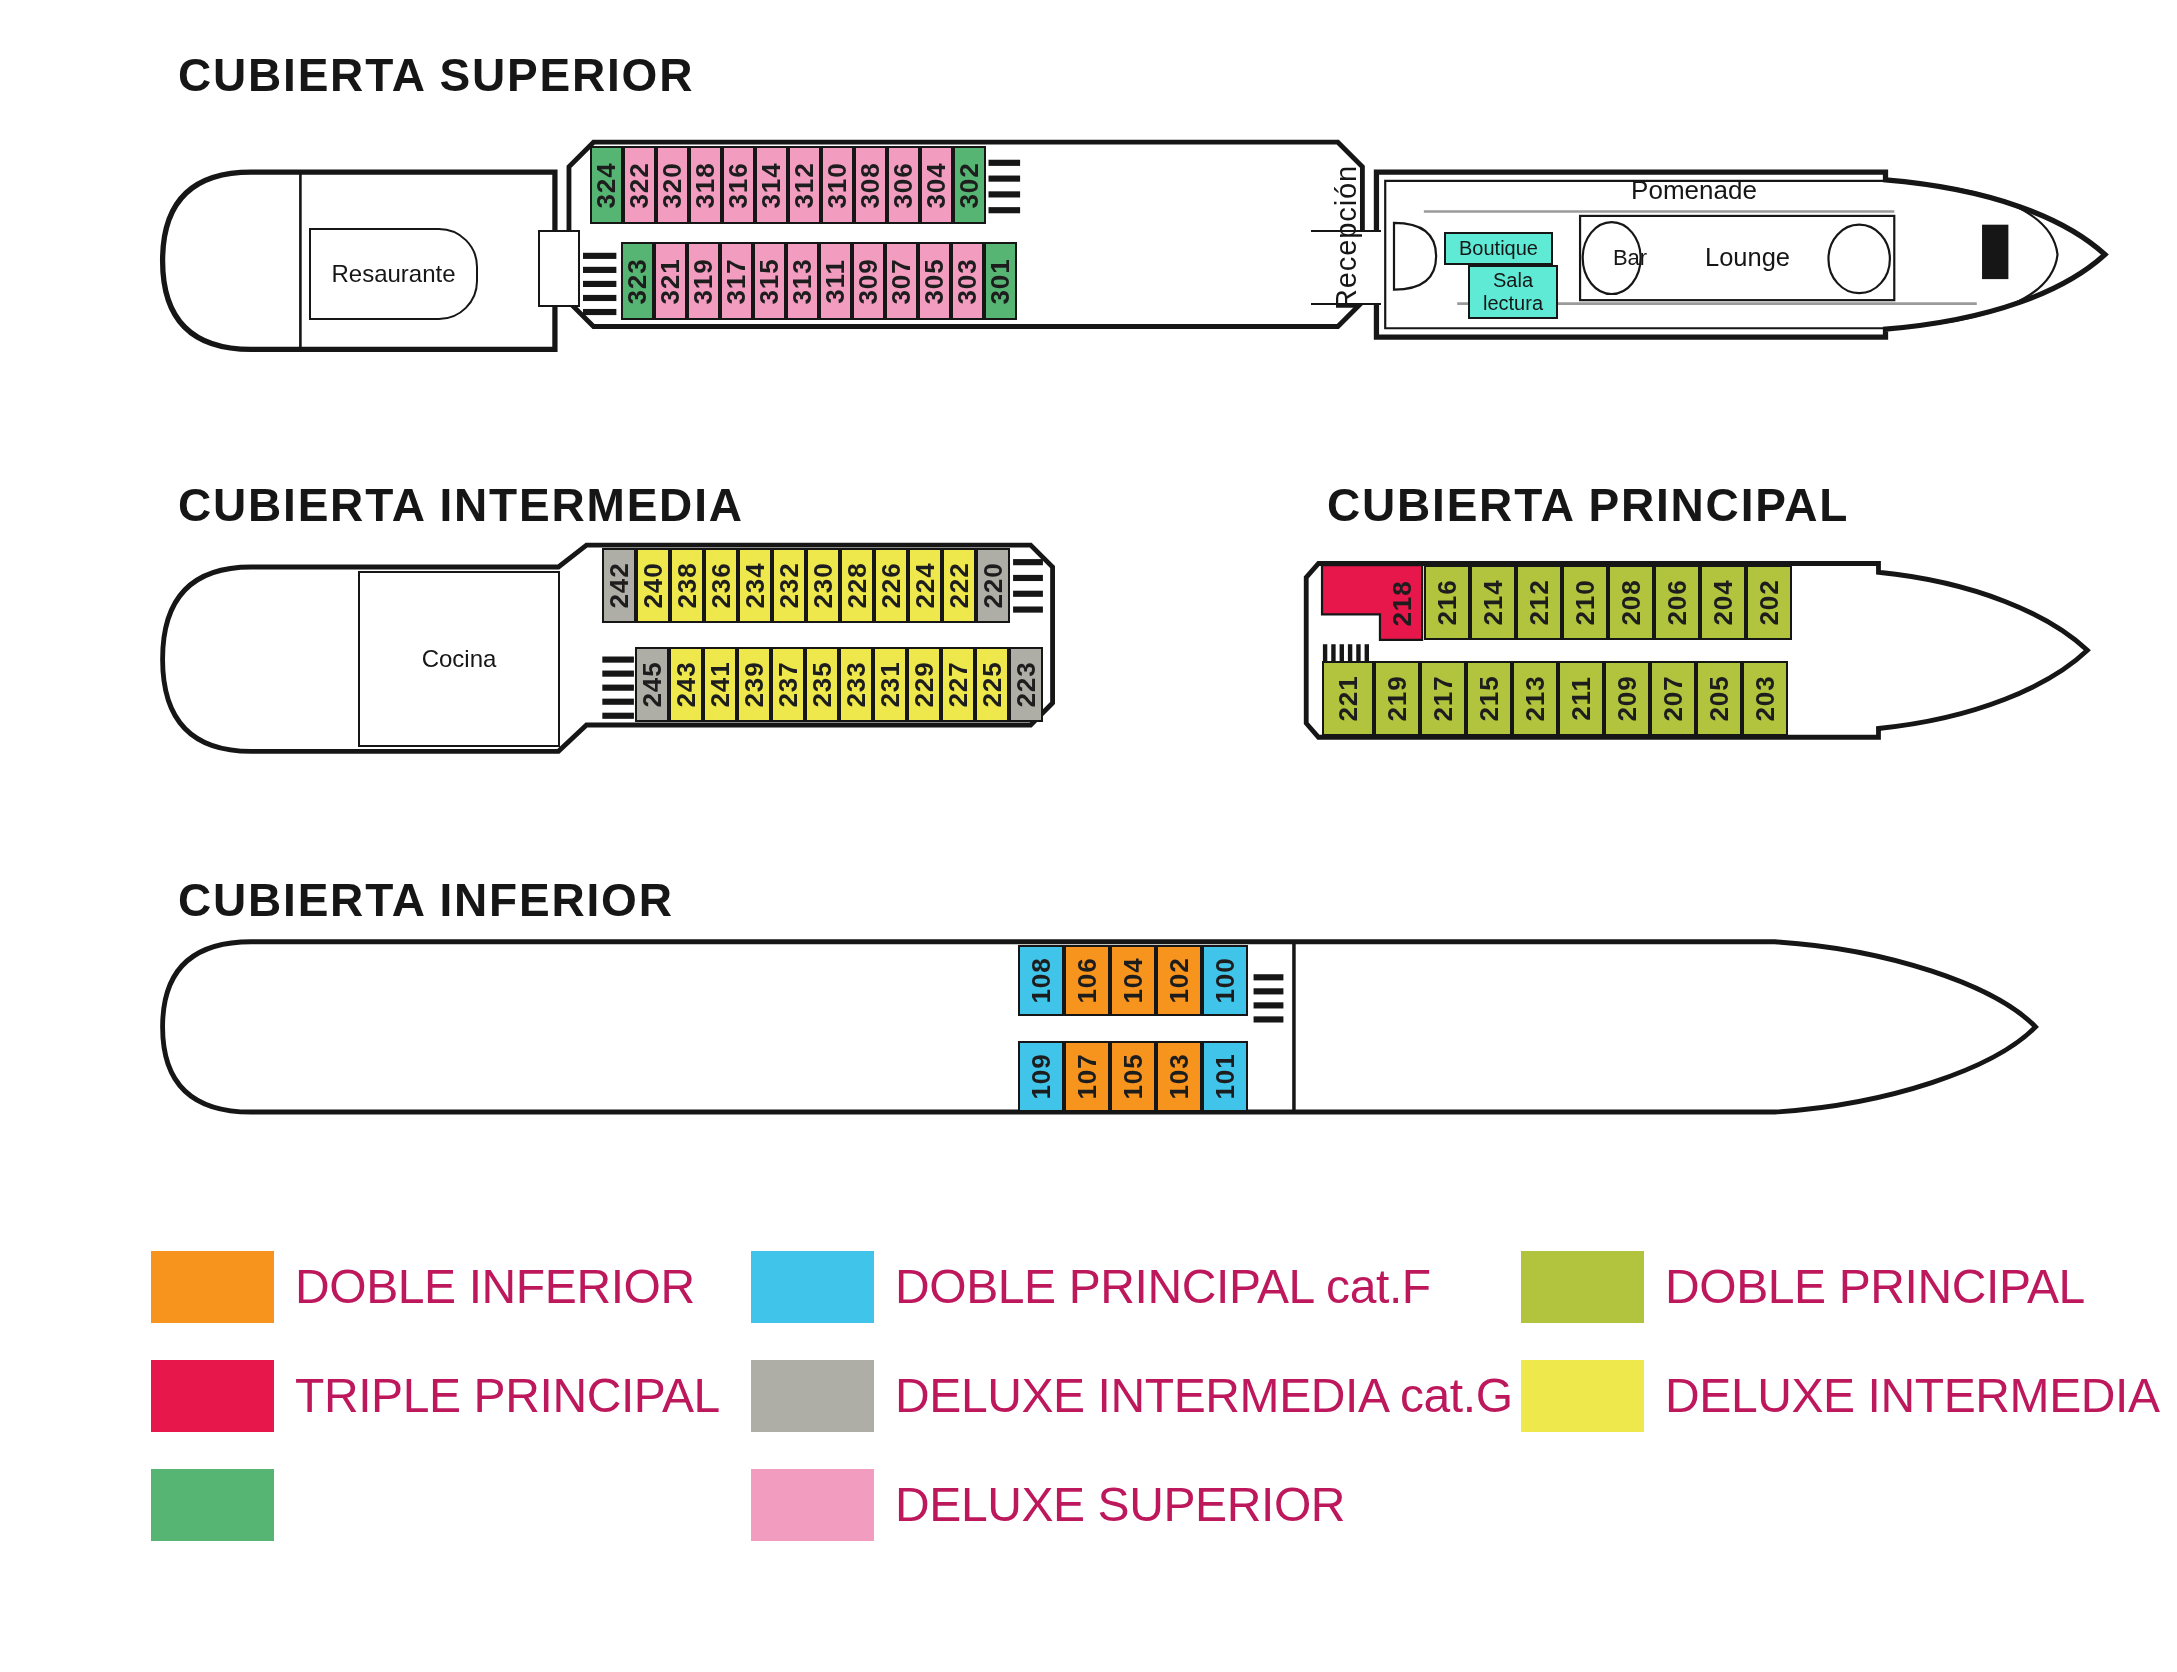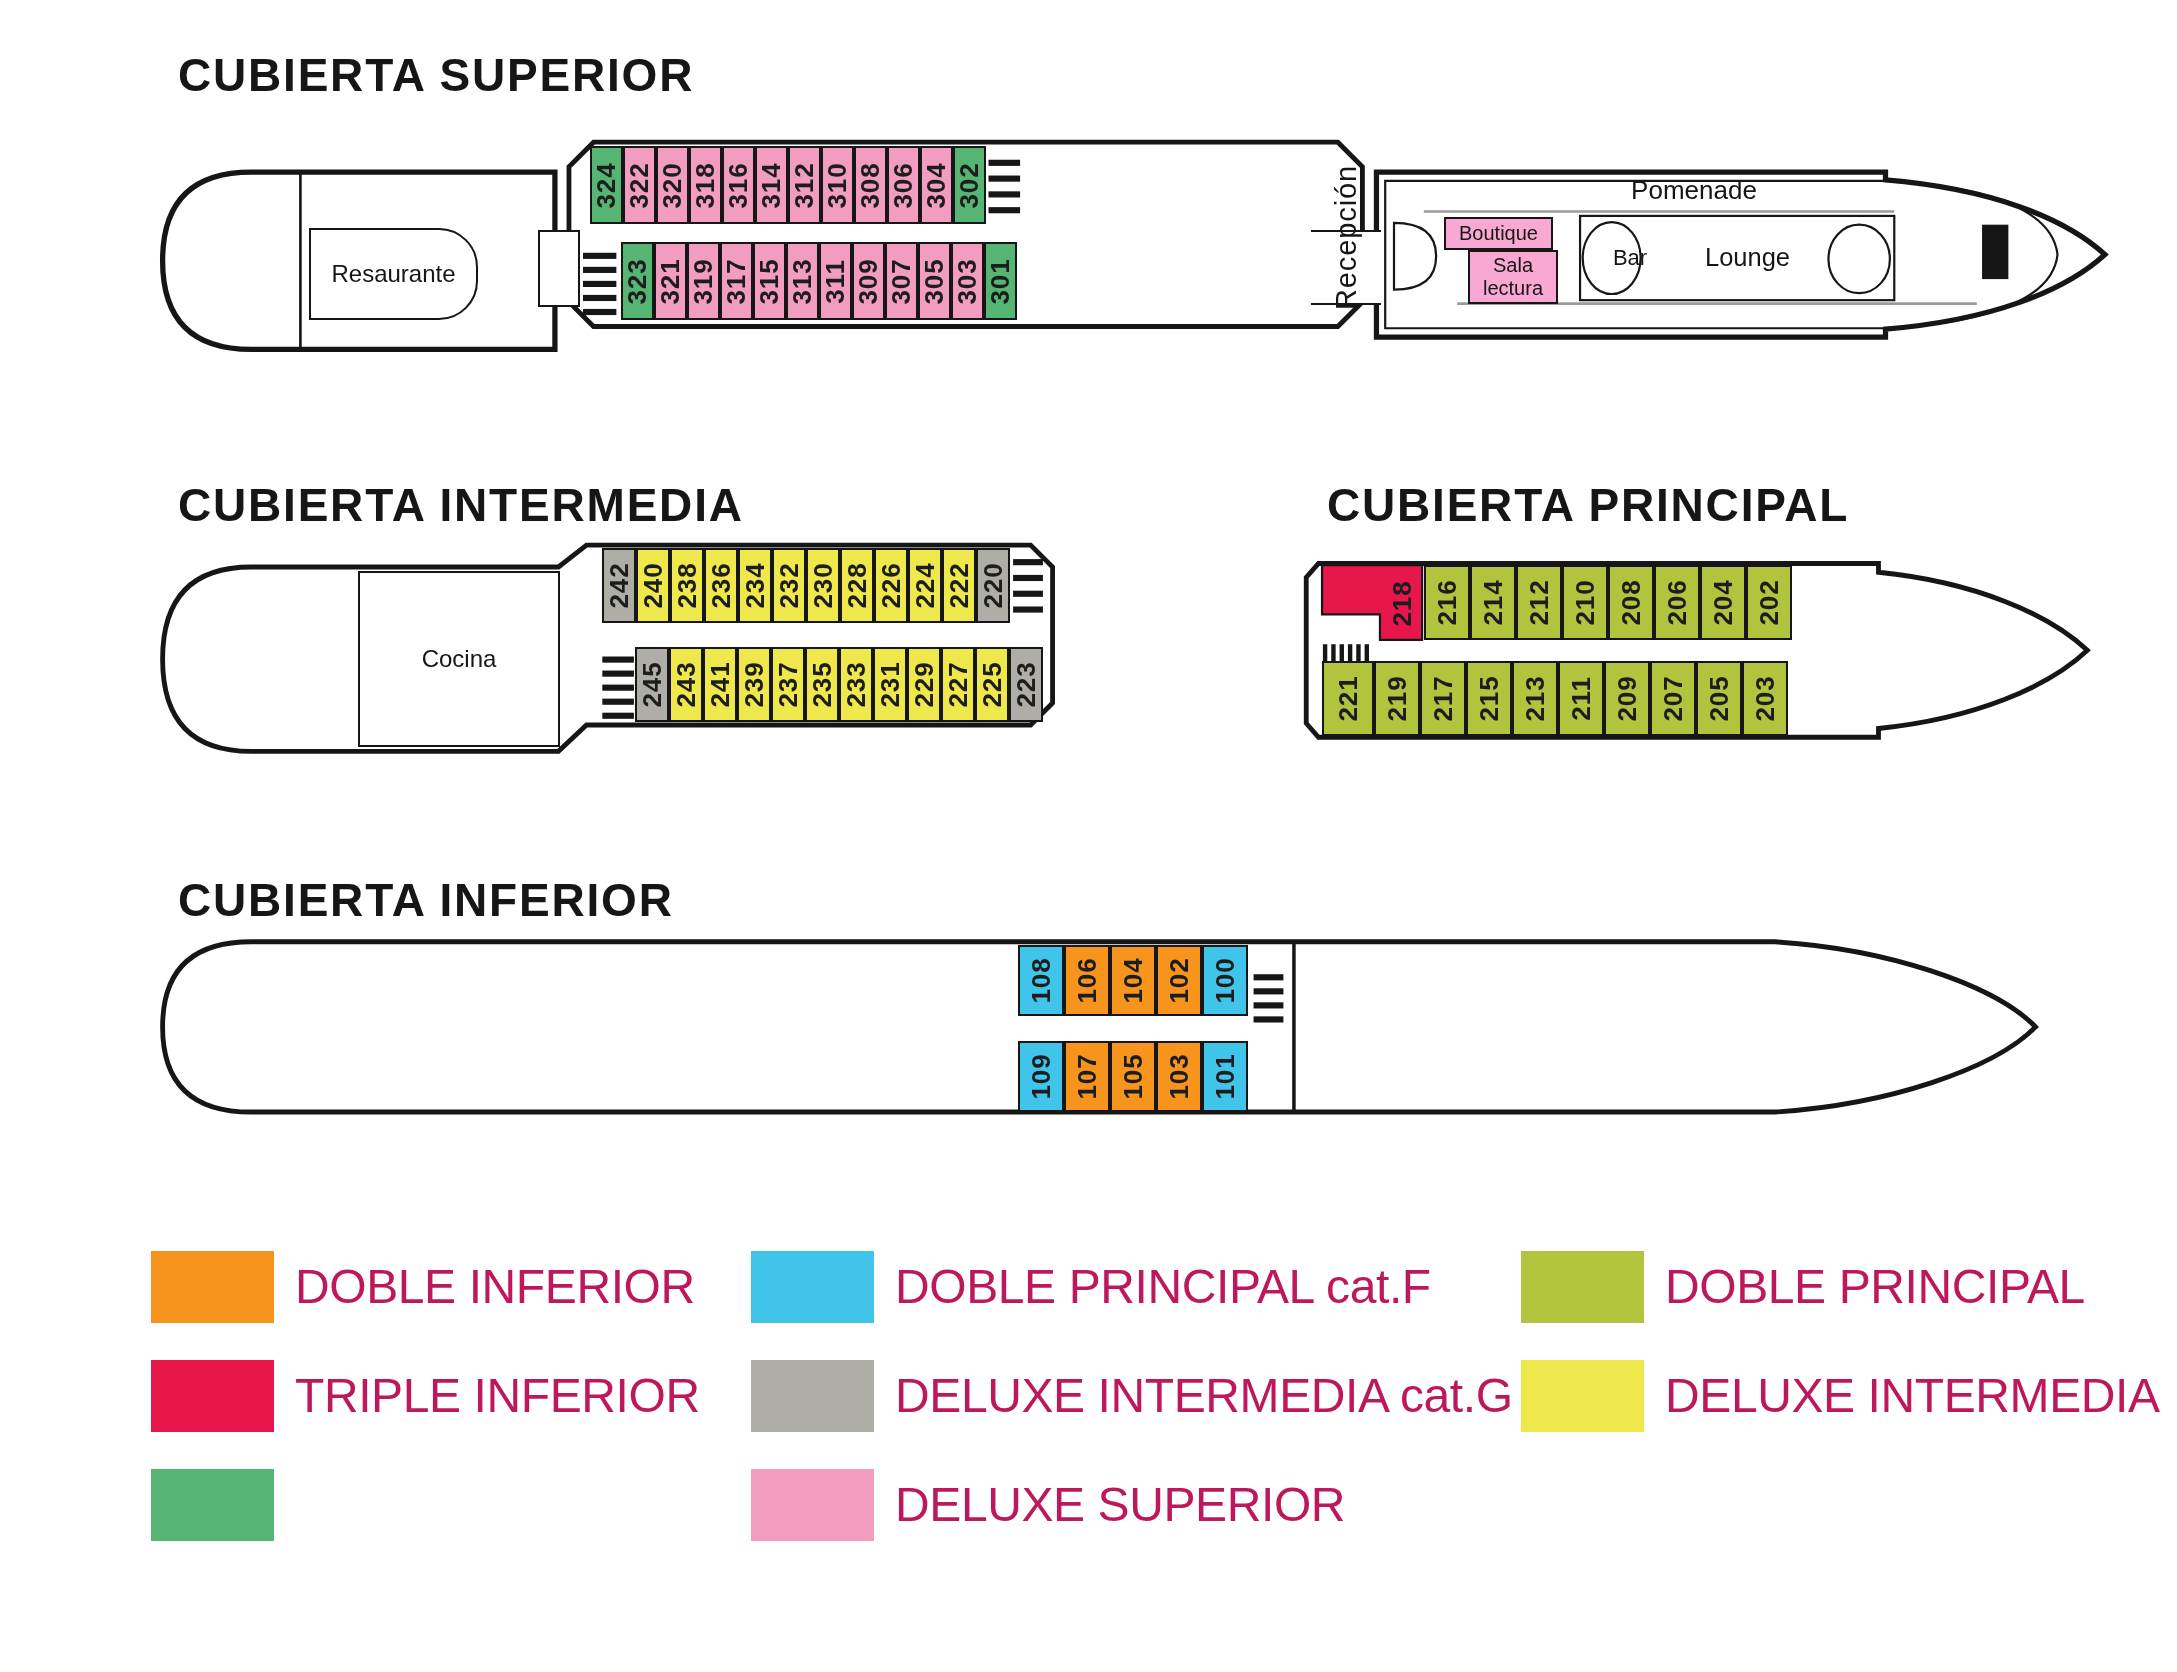--- a/index.html
+++ b/index.html
@@ -15,22 +15,22 @@
   .cnum { transform:rotate(-90deg); font-weight:700; font-size:26px; letter-spacing:0.9px; color:#1d1d1d; white-space:nowrap; }
   .r-sup .cabin { width:33px; height:78px; }
   .r-int .cabin { width:34px; height:75px; }
   .r-pri .cabin { width:46px;  height:75px; }
   .r-pri2 .cabin { width:46px; height:75px; }
   .r-pri2 .cabin:first-child { width:52px; }
   .r-inf .cabin { width:46px; height:71px; }
 
   .roombox { position:absolute; box-sizing:border-box; border:2.6px solid #161616; background:#fff;
              display:flex; align-items:center; justify-content:center; }
-  .lightbox { position:absolute; box-sizing:border-box; border:2.2px solid #161616; background:#f9a8d4;
-              display:flex; align-items:center; justify-content:center; text-align:center; }
+  .lightbox { position:absolute; box-sizing:border-box; border:2.2px solid #161616; background:#5eead4;
+              display:flex; align-items:center; justify-content:center; text-align:center;margin-top:15px; }
   .plain-label { position:absolute; display:flex; align-items:center; justify-content:center; text-align:center; }
 
   #resaurante { left:309px; top:228px; width:169px; height:92px; border-radius:0 39px 39px 0; font-size:24px; }
   #cocina { left:358px; top:571px; width:202px; height:176px; font-size:24px; }
   #conn-sup-stern { left:538px; top:230px; width:42px; height:77px; }
   #conn-sup-bow { position:absolute; left:1311px; top:230px; width:70px; height:75px; background:#fff;
                   border-top:2.6px solid #161616; border-bottom:2.6px solid #161616; box-sizing:border-box; }
   #recepcion { left:1317px; top:149px; width:58px; height:176px; writing-mode:vertical-rl;
                transform:rotate(180deg); font-size:29px; letter-spacing:0.9px; }
   #pomenade { left:1571px; top:174px; width:246px; height:32px; font-size:26px; }
@@ -403,21 +403,21 @@
   <div class="legend-col" id="leg1">
       <div class="lrow">
         <div class="swatch" style="background: rgb(246, 148, 30);"></div>
         <div class="llabel">
           <div>DOBLE INFERIOR</div>
         </div>
       </div>
       <div class="lrow">
         <div class="swatch" style="background: rgb(232, 23, 75);"></div>
         <div class="llabel">
-          <div>TRIPLE INFERIOR</div>
+          <div>TRIPLE PRINCIPAL</div>
         </div>
       </div>
       <div class="lrow">
         <div class="swatch" style="background: rgb(87, 181, 116);"></div>
       </div>
     </div>
   <div class="legend-col" id="leg2">
       <div class="lrow">
         <div class="swatch" style="background: rgb(65, 196, 233);"></div>
         <div class="llabel">

